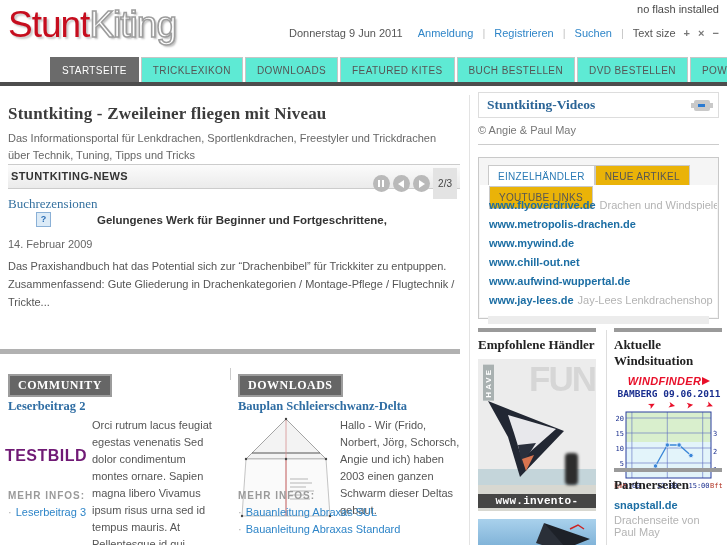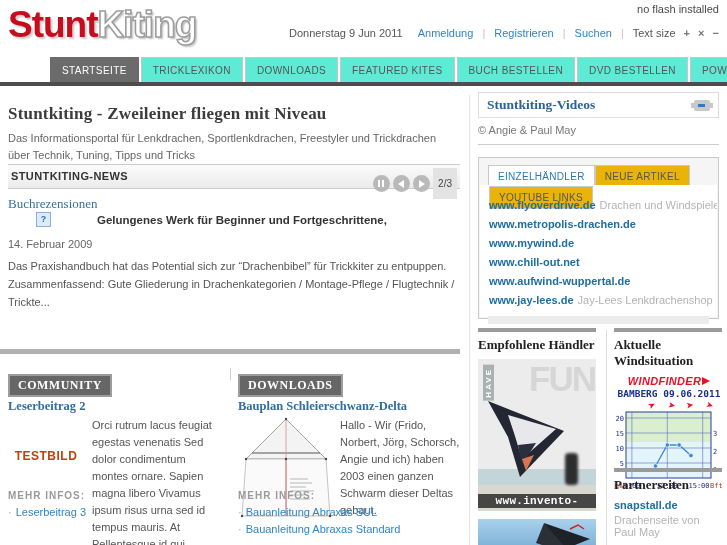--- a/index.html
+++ b/index.html
@@ -3,21 +3,21 @@
 <meta charset="utf-8">
 <style>
   html,body{margin:0;padding:0;}
   body{width:727px;height:545px;position:relative;overflow:hidden;background:#fff;
        font-family:"Liberation Sans",sans-serif;font-size:11px;color:#555;}
   .abs{position:absolute;}
   a{text-decoration:none;cursor:pointer;}
 
   
   .noflash{top:3px;right:8px;color:#4a4a4a;font-size:11px;}
-  .logo{top:6px;left:8px;font-weight:bold;font-size:37px;letter-spacing:-1px;line-height:1;}
+  .logo{top:6px;left:8px;font-weight:normal;font-size:37px;letter-spacing:-1px;line-height:1;}
   .logo .p1{color:#c60d1e;text-shadow:2px 2px 2px #c9c9c9;}
   .logo .p2{color:#fff;-webkit-text-stroke:1.6px #9d9d9d;text-shadow:2px 2px 2px #bdbdbd;}
   .hmeta{top:27px;right:8px;color:#555;font-size:11px;white-space:nowrap;}
   .hmeta a{color:#2e85c8;}
   .hmeta .sep{color:#c4c4c4;margin:0 6px;}
   .tsbtn{color:#777;font-weight:bold;margin-left:5px;cursor:pointer;}
 
   
   .nav{top:57px;left:2px;right:0;display:flex;gap:2px;padding-left:48px;}
   .nav .item{border:1px solid #c6c6c6;background:#5eead4;color:#555;font-size:10px;
@@ -61,21 +61,21 @@
   .bcol .blink{position:absolute;top:27px;left:0;font-family:"Liberation Serif",serif;
       font-weight:bold;font-size:12.5px;color:#2f6da3;}
   .bcol .content{position:absolute;top:45px;left:0;right:0;}
   .bcol .mehr{position:absolute;top:118px;left:0;font-size:10px;font-weight:bold;color:#9a9a9a;letter-spacing:1px;}
   .bcol .mlinks{position:absolute;top:132px;left:0;line-height:17px;}
   .bcol .mlinks .bullet{color:#aaa;margin-right:4px;}
   .bcol .mlinks a{color:#2e85c8;}
   .community{left:8px;width:214px;}
   .downloads{left:238px;width:222px;}
   .testbild{float:left;width:76px;height:78px;display:flex;align-items:center;justify-content:center;
-      color:#c2410c;font-weight:bold;font-size:12px;letter-spacing:.5px;}
+      color:#701a75;font-weight:bold;font-size:16px;letter-spacing:.5px;}
   .ctext{overflow:hidden;color:#555;line-height:1.55;padding-left:8px;}
   .deltadraw{float:left;width:96px;height:102px;}
   .dtext{overflow:hidden;color:#555;line-height:1.55;padding-left:6px;}
 
   
   .v-main-div{left:469px;top:95px;width:1px;height:450px;background:#e3e3e3;}
   .sidebar{left:478px;top:92px;width:241px;}
   .vidbox{border:1px solid #ddd;height:24px;position:relative;background:#fff;}
   .vidbox .t{position:absolute;left:8px;top:4px;font-family:"Liberation Serif",serif;
       font-weight:bold;font-size:13.5px;color:#2a6496;}

